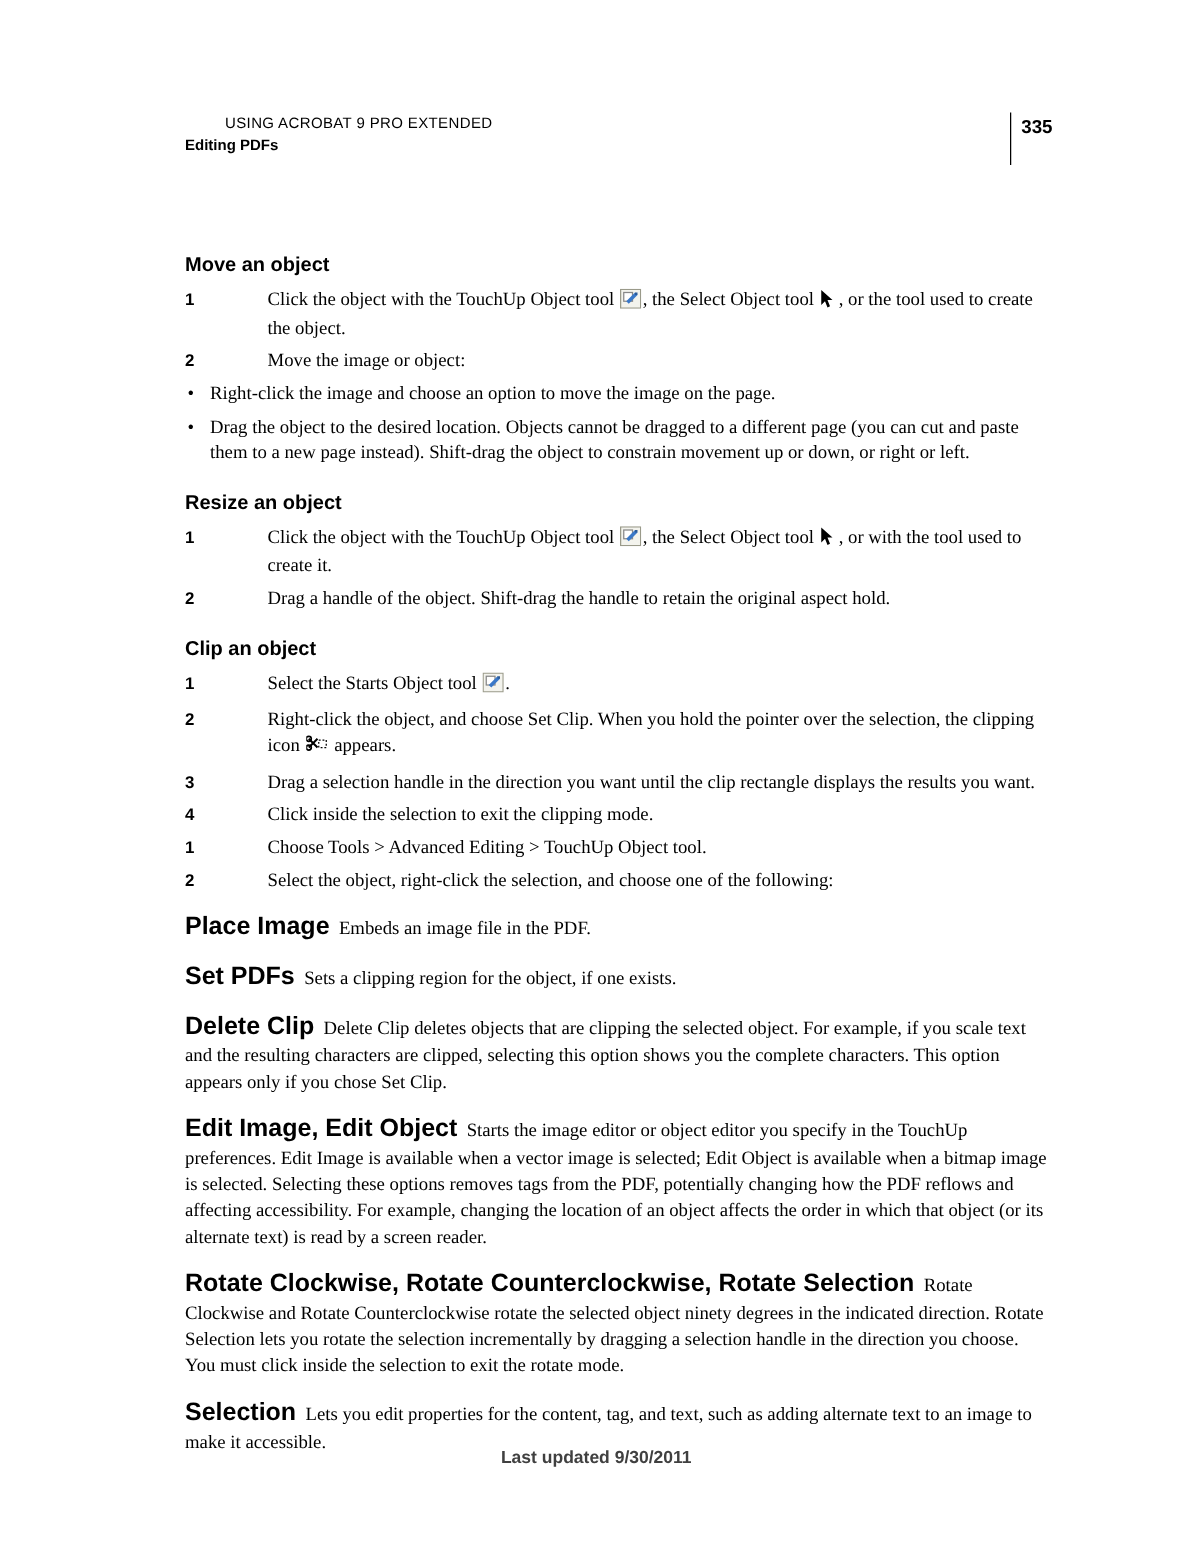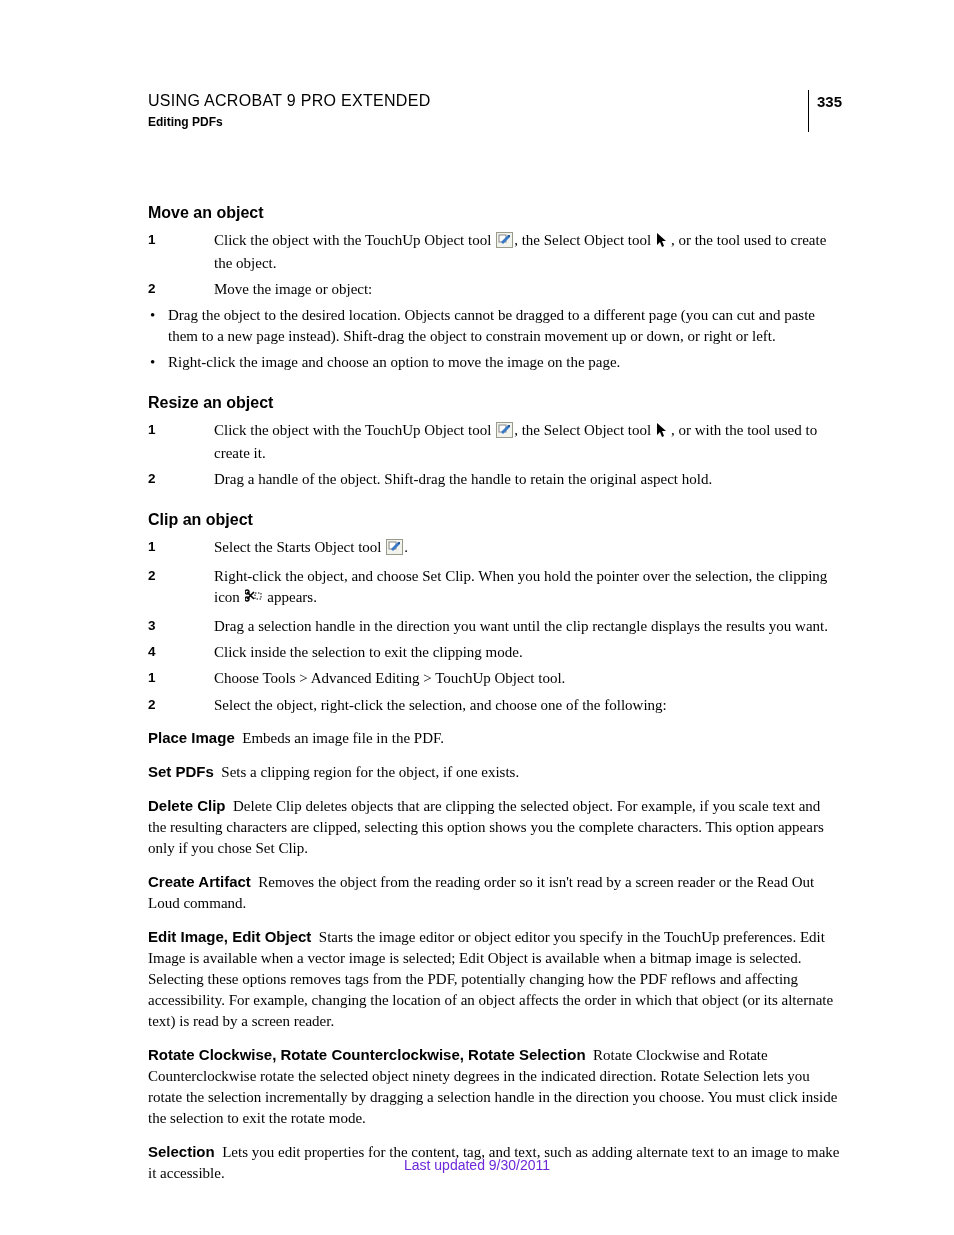--- a/index.html
+++ b/index.html
@@ -20,22 +20,23 @@
   }
   .header {
     display: flex;
     justify-content: space-between;
     align-items: flex-start;
     border: none;
     padding-bottom: 50px;
   }
   .header-left .h1 {
     font-family: "Myriad Pro", Arial, Helvetica, sans-serif;
-    font-size: 16px;
+    font-size: 12px;
     letter-spacing: 0.3px;
+    margin-left: 32px;
   }
   .header-left .h2 {
     font-family: "Myriad Pro", Arial, Helvetica, sans-serif;
     font-size: 12px;
     font-weight: 700;
     margin-top: 2px;
   }
   .header-right {
     font-family: Liberation Sans, sans-serif;
     font-size: 15px;
@@ -90,21 +91,21 @@
   ul > li .body {
     flex: 1;
   }
   .def {
     margin: 12px 0;
     line-height: 1.4;
   }
   .def .term {
     font-family: "Myriad Pro", Arial, Helvetica, sans-serif;
     font-weight: 700;
-    font-size: 15px;
+    font-size: 20px;
   }
   .def .desc {
     display: inline;
   }
   .def .desc::before {
     content: "  ";
     white-space: pre;
   }
   .icon {
     display: inline-block;
@@ -112,22 +113,22 @@
     margin: 0 1px;
   }
   .footer {
     position: absolute;
     bottom: 60px;
     left: 0;
     right: 0;
     text-align: center;
     font-family: "Myriad Pro", Arial, Helvetica, sans-serif;
     font-size: 14px;
-    font-weight: 400;
-    color: #6d28d9;
+    font-weight: 700;
+    color: #404040;
   }
 </style>
 </head>
 <body>
 
 <div class="page">
 
   <div class="header">
     <div class="header-left">
       <div class="h1">USING ACROBAT 9 PRO EXTENDED</div>
@@ -151,24 +152,24 @@
             </svg></span><span>, or the tool used to create the object.</span>
       </span>
     </li>
     <li>
         <span class="num">2</span>
         <span class="body">Move the image or object:</span>
       </li>
   </ol>
   <ul>
     <li>
+        <span class="body">Right-click the image and choose an option to move the image on the page.</span>
+      </li>
+    <li>
         <span class="body">Drag the object to the desired location. Objects cannot be dragged to a different page (you can cut and paste them to a new page instead). Shift-drag the object to constrain movement up or down, or right or left.</span>
-      </li>
-    <li>
-        <span class="body">Right-click the image and choose an option to move the image on the page.</span>
       </li>
   </ul>
 
   <h3>Resize an object</h3>
   <ol>
     <li>
       <span class="num">1</span>
       <span class="body">
         <span>Click the object with the TouchUp Object tool </span><span class="icon"><svg width="17" height="16">
               <rect x="0.5" y="0.5" width="16" height="15" fill="#f3f3ed" stroke="#9a9a8a"></rect>
@@ -227,19 +228,18 @@
       </li>
     <li>
         <span class="num">2</span>
         <span class="body">Select the object, right-click the selection, and choose one of the following:</span>
       </li>
   </ol>
 
   <div class="def"><span class="term">Place Image</span><span class="desc">Embeds an image file in the PDF.</span></div>
   <div class="def"><span class="term">Set PDFs</span><span class="desc">Sets a clipping region for the object, if one exists.</span></div>
   <div class="def"><span class="term">Delete Clip</span><span class="desc">Delete Clip deletes objects that are clipping the selected object. For example, if you scale text and the resulting characters are clipped, selecting this option shows you the complete characters. This option appears only if you chose Set Clip.</span></div>
-  <div class="def"><span class="term">Create Artifact</span><span class="desc">Removes the object from the reading order so it isn't read by a screen reader or the Read Out Loud command.</span></div>
   <div class="def"><span class="term">Edit Image, Edit Object</span><span class="desc">Starts the image editor or object editor you specify in the TouchUp preferences. Edit Image is available when a vector image is selected; Edit Object is available when a bitmap image is selected. Selecting these options removes tags from the PDF, potentially changing how the PDF reflows and affecting accessibility. For example, changing the location of an object affects the order in which that object (or its alternate text) is read by a screen reader.</span></div>
   <div class="def"><span class="term">Rotate Clockwise, Rotate Counterclockwise, Rotate Selection</span><span class="desc">Rotate Clockwise and Rotate Counterclockwise rotate the selected object ninety degrees in the indicated direction. Rotate Selection lets you rotate the selection incrementally by dragging a selection handle in the direction you choose. You must click inside the selection to exit the rotate mode.</span></div>
   <div class="def"><span class="term">Selection</span><span class="desc">Lets you edit properties for the content, tag, and text, such as adding alternate text to an image to make it accessible.</span></div>
 
   <div class="footer">Last updated 9/30/2011</div>
 </div>
 
 </body></html>

